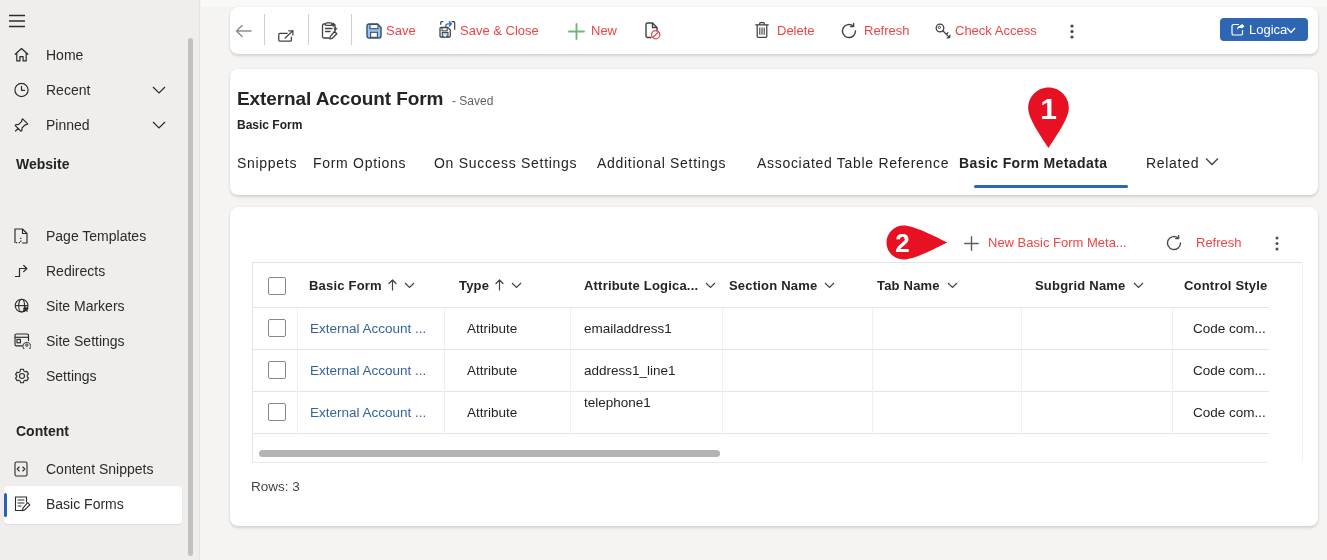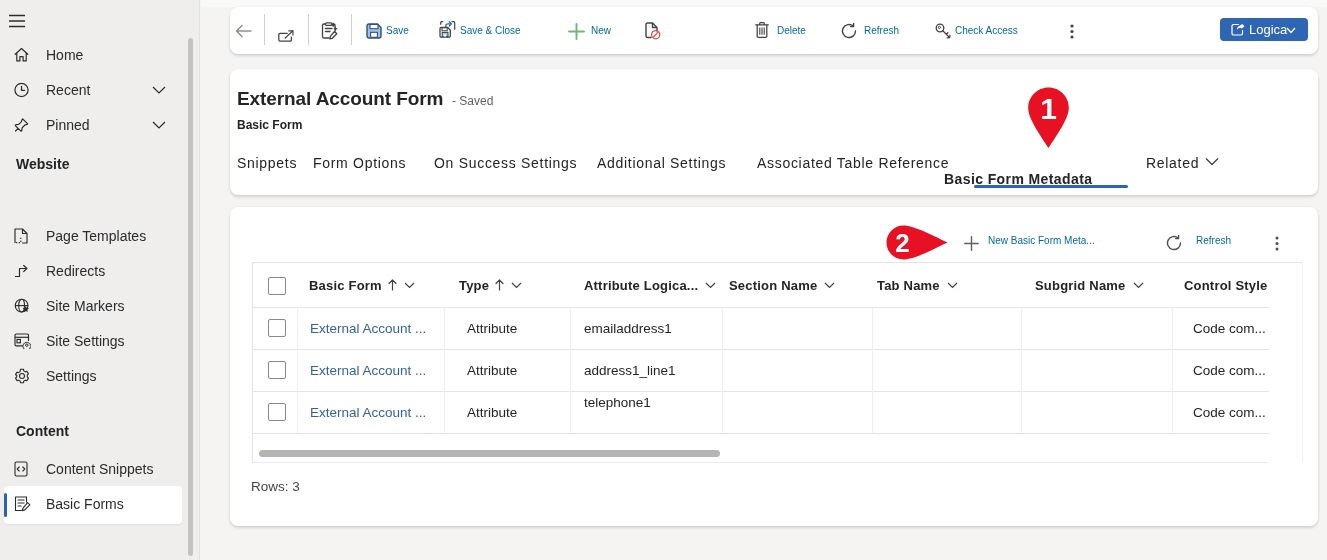--- a/index.html
+++ b/index.html
@@ -17,21 +17,21 @@
   .nv .nt { position:absolute; left:46px; top:50%; transform:translateY(-50%); font-size:14px; color:#2b2b2b; white-space:nowrap; }
   .nv svg.nc { position:absolute; left:152px; top:50%; transform:translateY(-50%); }
   .nav-head { position:absolute; left:16px; font-size:14px; font-weight:bold; color:#242424; }
   #sb-scroll { position:absolute; left:188px; top:38px; width:5px; height:518px; background:#c4c2c1; border-radius:3px; }
   #sel-row { position:absolute; left:4px; top:486px; width:178px; height:38px; background:#fff; border-radius:4px; box-shadow:0 1px 2px rgba(0,0,0,0.07); }
   #sel-bar { position:absolute; left:4px; top:493px; width:3px; height:24px; background:#2b62b2; border-radius:2px; }
 
   
   #cmdbar { top:7px; height:47px; }
   .cbi { position:absolute; top:0; height:47px; display:flex; align-items:center; }
-  .cbtxt { font-size:10px; color:#0369a1; white-space:nowrap; }
+  .cbtxt { font-size:13px; color:#ef4444; white-space:nowrap; }
 
   
   #hdrcard { top:69px; height:126px; }
   .tab { position:absolute; top:86px; font-size:14px; color:#242424; white-space:nowrap; letter-spacing:0.7px; }
 
   
   #gridcard { top:207px; height:319px; }
   .gline { position:absolute; background:#e4e4e4; }
   .vtick { position:absolute; width:1px; background:#f0efef; }
   .hcol { position:absolute; top:70px; height:16px; font-size:13px; font-weight:bold; color:#242424; display:flex; align-items:center; white-space:nowrap; letter-spacing:0.2px; }
@@ -252,21 +252,21 @@
 
 <div class="card" id="hdrcard">
   <div class="abs" style="left:7px; top:19px; font-size:19px; font-weight:bold; letter-spacing:-0.1px;">External Account Form</div>
   <div class="abs" style="left:222px; top:25px; font-size:12px; color:#616161;">- Saved</div>
   <div class="abs" style="left:7px; top:49px; font-size:12px; font-weight:bold;">Basic Form</div>
   <div class="tab" style="left:7px;">Snippets</div>
   <div class="tab" style="left:83px;">Form Options</div>
   <div class="tab" style="left:204px;">On Success Settings</div>
   <div class="tab" style="left:367px;">Additional Settings</div>
   <div class="tab" style="left:527px;">Associated Table Reference</div>
-  <div class="tab" style="left:714px; font-weight:bold; letter-spacing:0.4px;margin-top:16px;">Basic Form Metadata</div>
+  <div class="tab" style="left:729px; font-weight:bold; letter-spacing:0.4px;">Basic Form Metadata</div>
   <div class="tab" style="left:916px;">Related</div>
   <svg class="abs" style="left:975px; top:88px;" width="14" height="9" viewBox="0 0 14 9" fill="none" stroke="#424242" stroke-width="1.3">
       <path d="M1 1.5 L7 7.5 L13 1.5"></path>
     </svg>
   <div class="abs" style="left:744px; top:116px; width:154px; height:3px; background:#2e66b3; border-radius:2px;"></div>
 </div>
 
 <svg class="abs" style="left:1028px; top:87px; z-index:50;" width="41" height="62" viewBox="0 0 41 62">
   <path d="M20.5 0.5 C31.8 0.5 41 9.6 40.8 20.8 C40.8 28.5 36 38 20.5 61 C5 38 0.2 28.5 0.2 20.8 C0.2 9.6 9.2 0.5 20.5 0.5 Z" fill="#e81123"></path>
   <text x="20.5" y="31.5" text-anchor="middle" font-family="Liberation Sans, sans-serif" font-size="30" font-weight="bold" fill="#fff">1</text>

